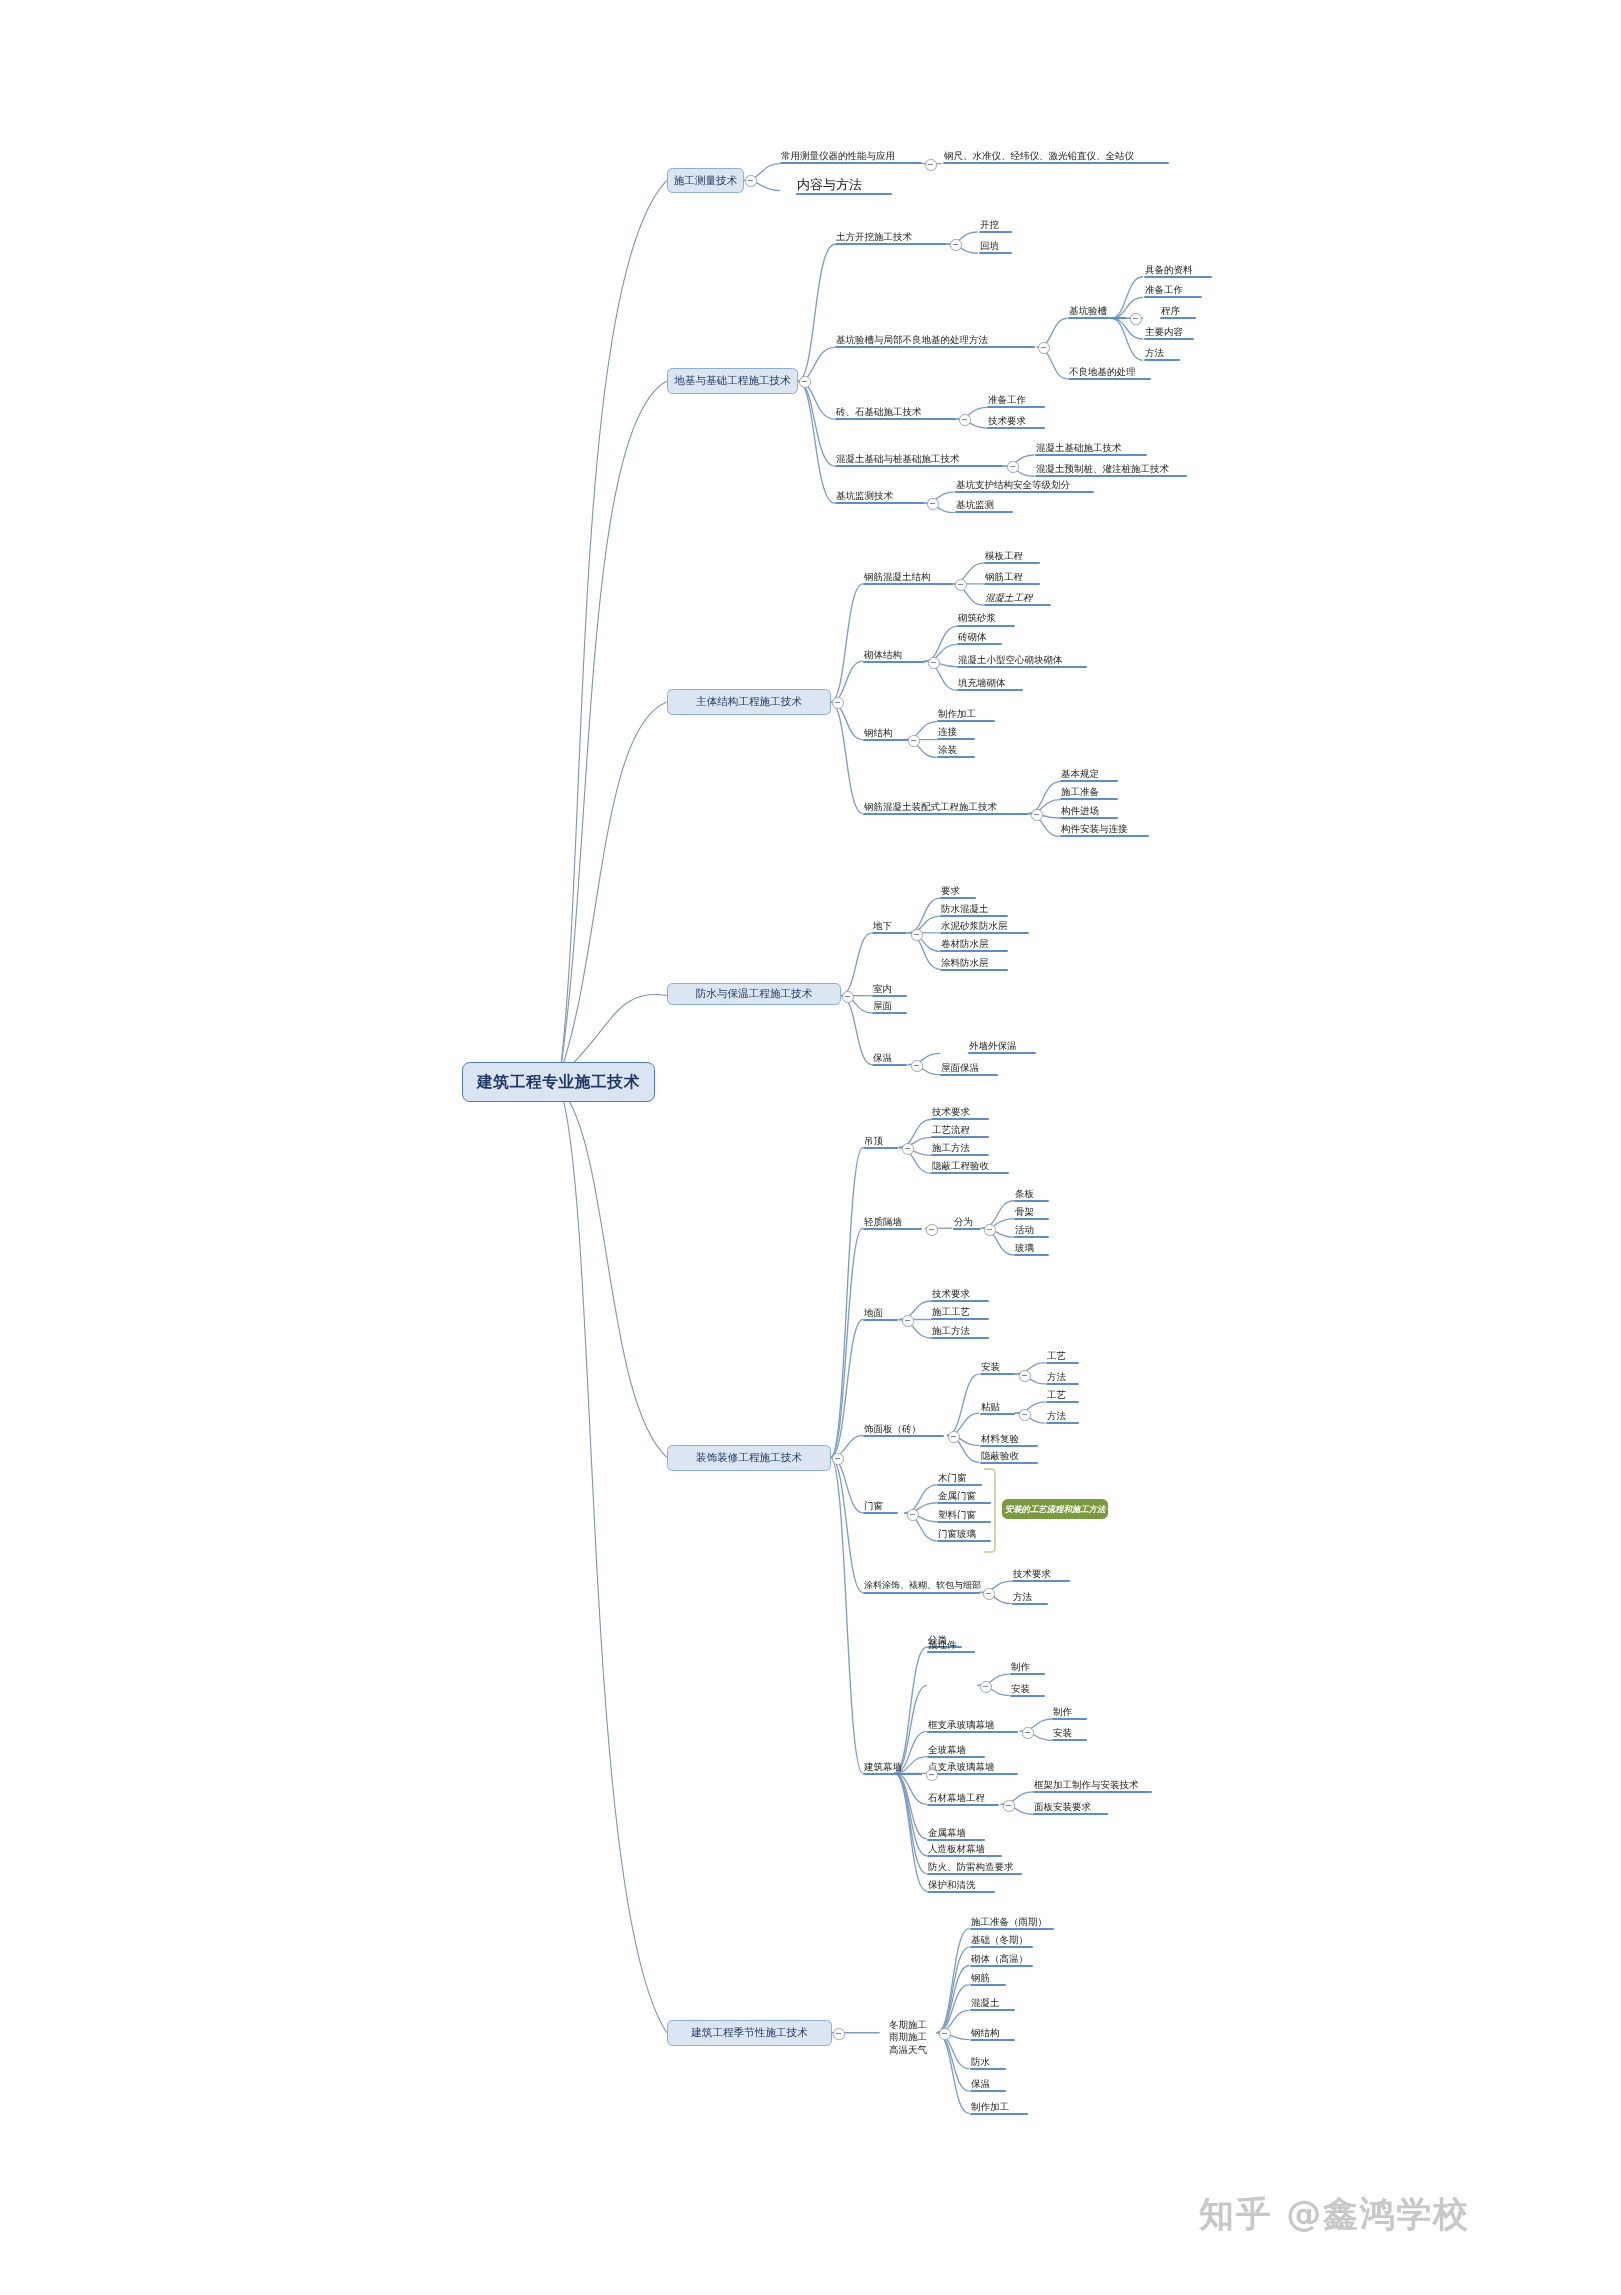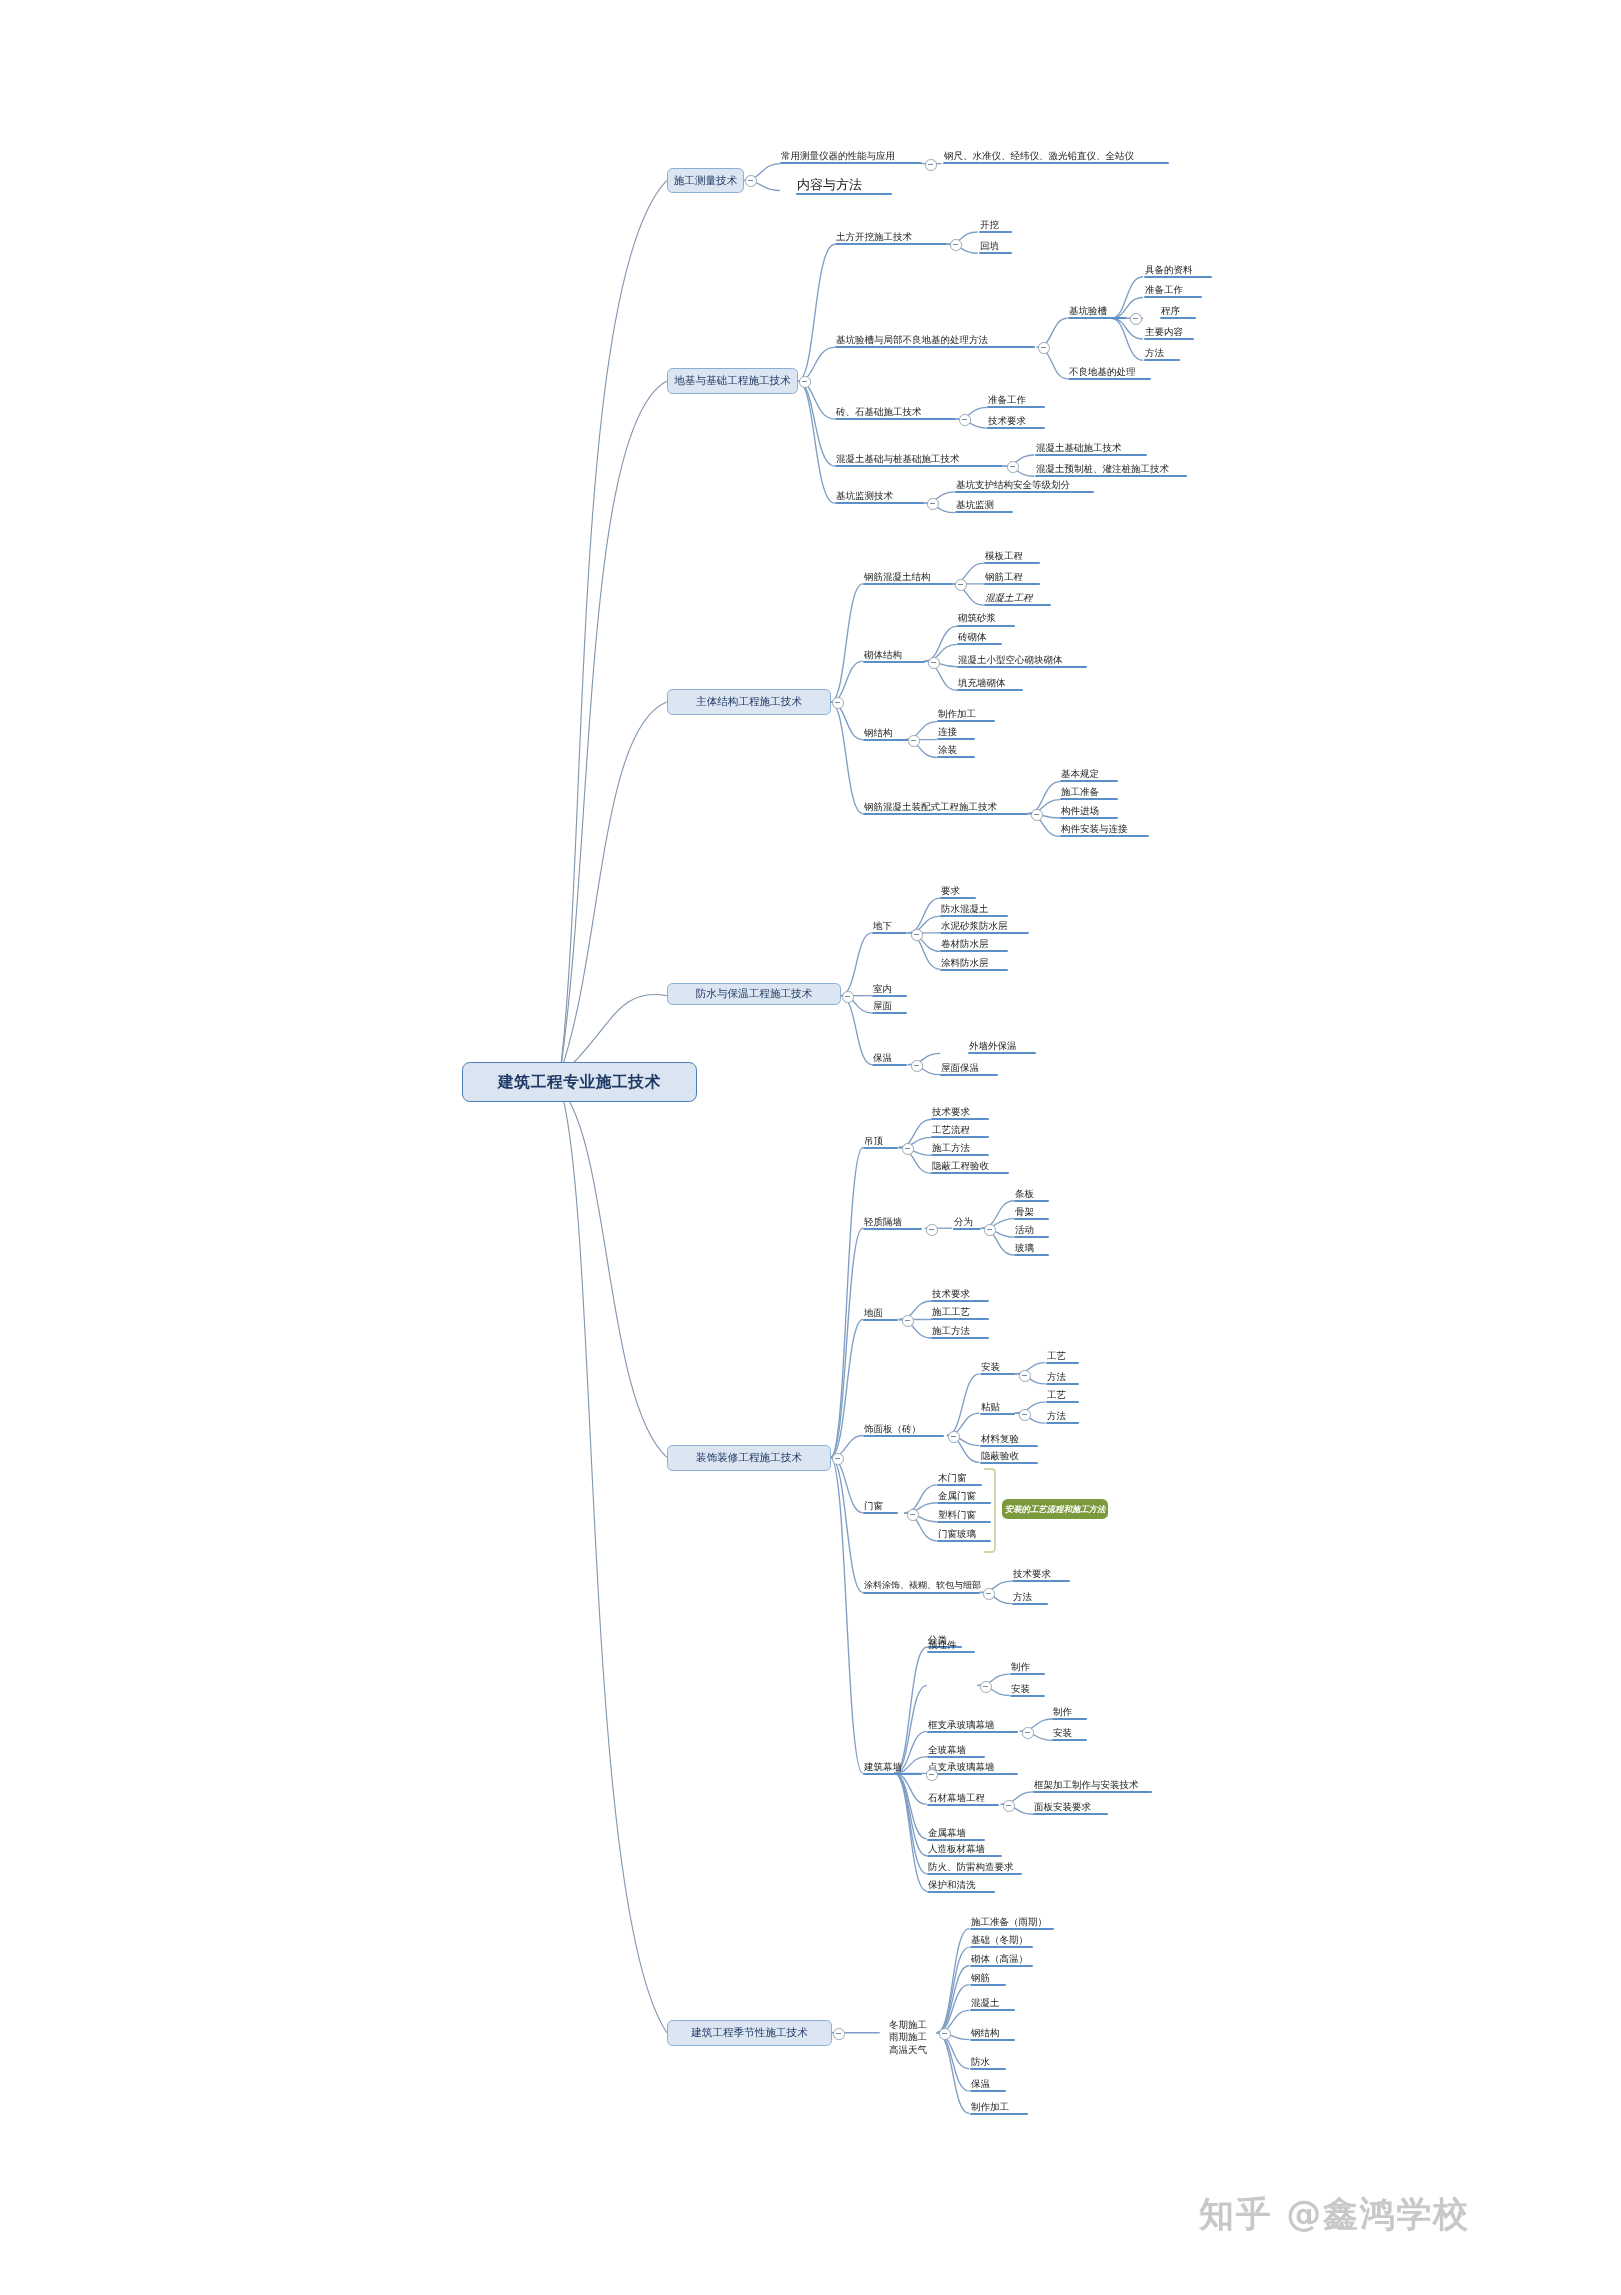--- a/index.html
+++ b/index.html
@@ -289,21 +289,21 @@
       <path d="M1672,3628 C1702,3628 1698,3508 1730,3508"></path>
       <path d="M1672,3628 C1702,3628 1698,3542 1730,3542"></path>
       <path d="M1672,3628 C1702,3628 1698,3588 1730,3588"></path>
       <path d="M1672,3628 C1702,3628 1698,3640 1730,3640"></path>
       <path d="M1672,3628 C1702,3628 1698,3692 1730,3692"></path>
       <path d="M1672,3628 C1702,3628 1698,3732 1730,3732"></path>
       <path d="M1672,3628 C1702,3628 1698,3772 1730,3772"></path>
     </g>
   </svg>
 
-  <div class="root-node" style="left:462px;top:1062px;width:235px;height:40px;font-size:15.7px;">
+  <div class="root-node" style="left:462px;top:1062px;width:193px;height:40px;font-size:15.7px;">
     <span>建筑工程专业施工技术</span>
   </div>
 
   <div class="l1-node" style="left:667px;top:168px;width:77px;height:25px;font-size:10.6px;">
     <span>施工测量技术</span>
   </div>
   <div class="toggle" style="left:745px;top:175px;"></div>
 
   <div class="u-node" style="left:780px;top:151px;width:142px;font-size:9.5px;">
     <span class="u-txt">常用测量仪器的性能与应用</span>

